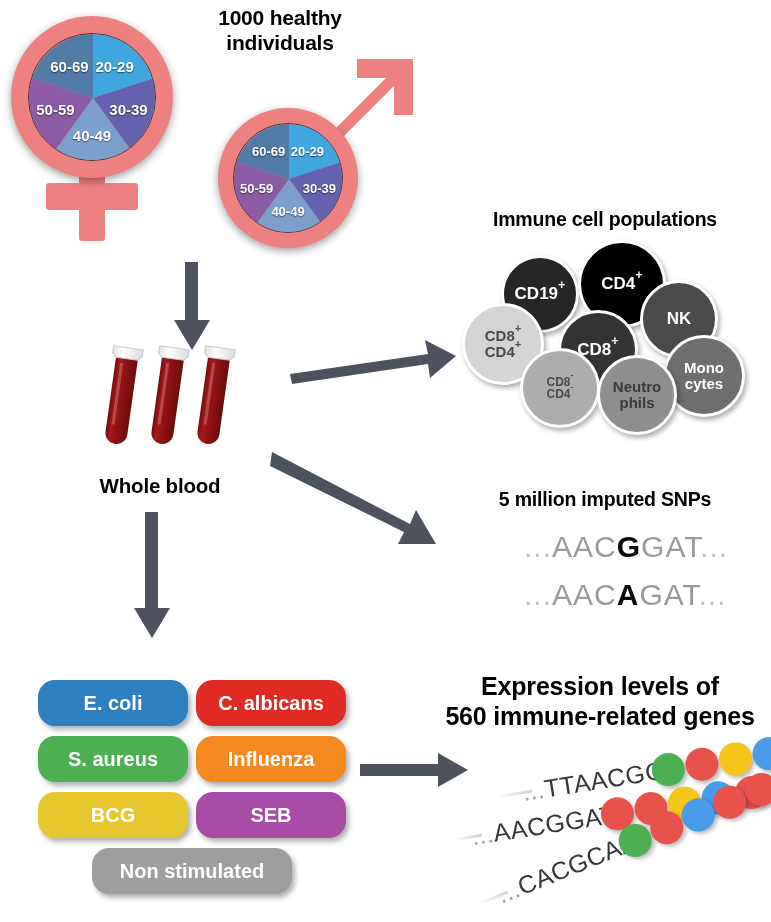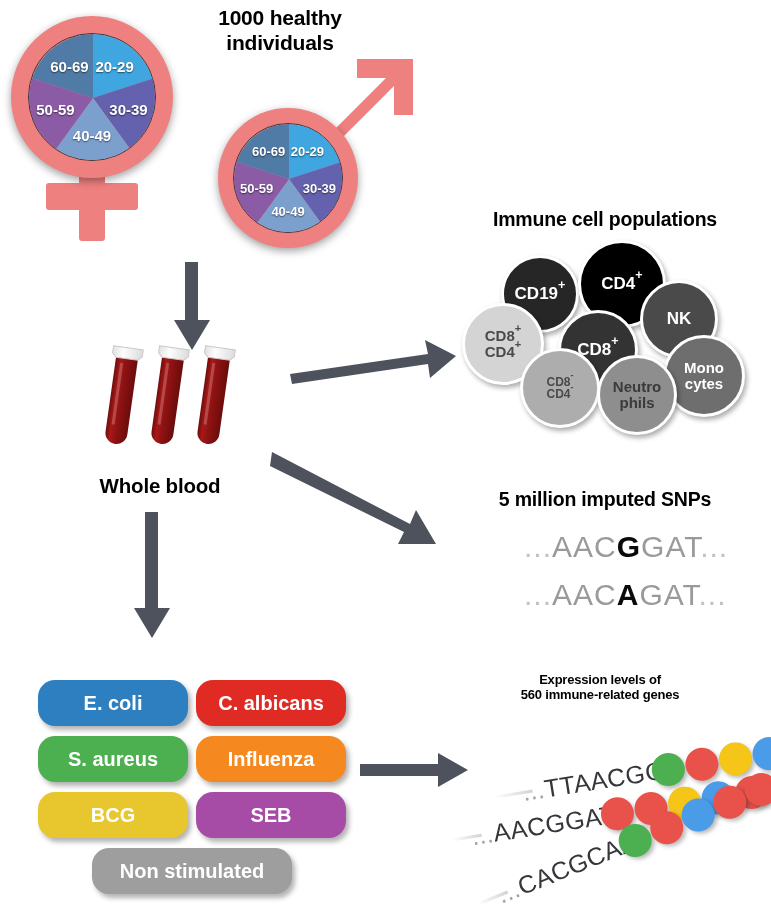--- a/index.html
+++ b/index.html
@@ -27,21 +27,21 @@
   .heading {
     font-weight: bold;
     color: #000000;
     text-align: center;
     line-height: 1.18;
     letter-spacing: -0.2px;
   }
   #title-individuals { left: 180px; top: 6px; width: 200px; font-size: 21px; }
   #title-immune      { left: 440px; top: 208px; width: 330px; font-size: 19.5px; }
   #title-snps        { left: 440px; top: 488px; width: 330px; font-size: 19.5px; }
-  #title-expression  { left: 430px; top: 672px; width: 340px; font-size: 13px; }
+  #title-expression  { left: 430px; top: 672px; width: 340px; font-size: 25px; }
   #label-whole-blood { left: 60px; top: 474px; width: 200px; font-size: 20.5px; }
 
   
   .gender { position: absolute; }
   .sym-bar {
     position: absolute;
     background: #ef8080;
     border-radius: 3px;
   }
   .ring {

